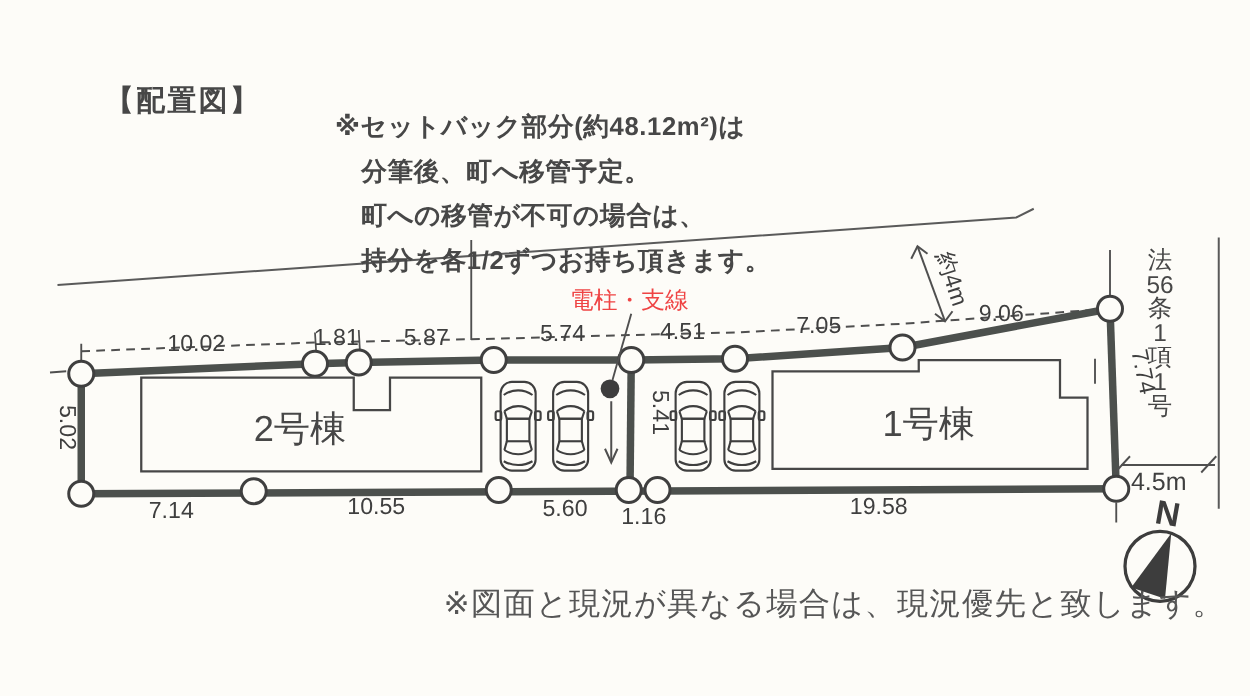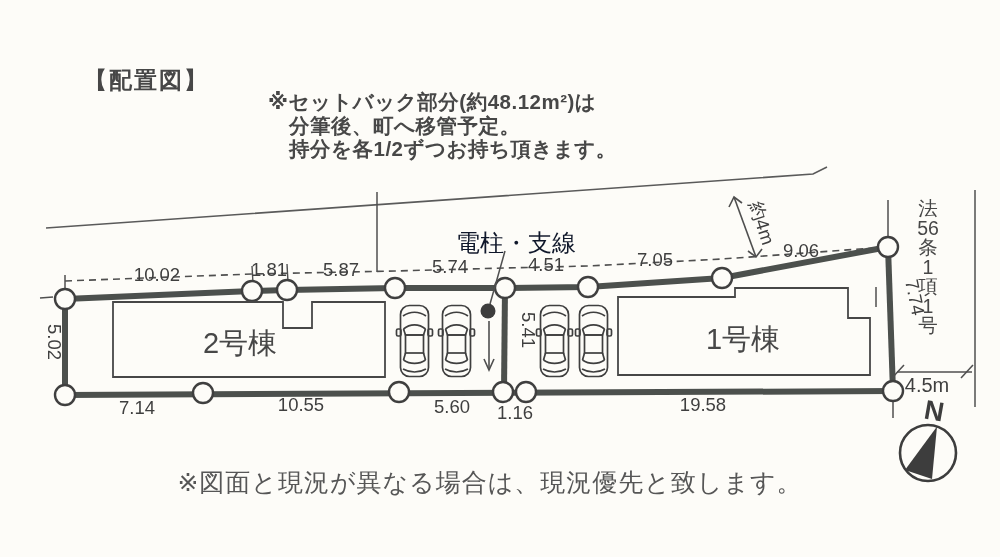--- a/index.html
+++ b/index.html
@@ -3,25 +3,25 @@
 <meta charset="utf-8">
 <style>
   html,body{margin:0;padding:0;background:#e9e9e9;}
   .canvas{
     position:relative;width:1000px;height:557px;background:#fdfcf8;
     font-family:"Liberation Sans","DejaVu Sans",sans-serif;color:#414141;overflow:hidden;
   }
   .abs{position:absolute;}
   .title{left:84px;top:52px;font-size:23px;font-weight:bold;letter-spacing:2px;color:#474747;margin-top:13px;}
   .annotation{left:268px;top:90px;font-size:20.5px;line-height:23.5px;color:#474747;letter-spacing:0.5px;font-weight:bold;}
-  .annotation .cont{padding-left:21px;}
+  .annotation .cont{padding-left:21px;margin-top:12px;}
   .road-top-label{left:193px;top:226px;font-size:20px;color:#474747;}
-  .utility-label{left:456px;top:227px;font-size:24px;color:#0f172a;}
+  .utility-label{left:456px;top:227px;font-size:19px;color:#ef4444;}
   .road-right-label{left:913px;top:199px;width:30px;display:flex;flex-direction:column;align-items:center;font-size:19.5px;line-height:19.5px;color:#474747;}
-  .note{left:0;top:466px;width:980px;text-align:center;font-size:25px;letter-spacing:1px;color:#565656;}
+  .note{left:0;top:466px;width:980px;text-align:right;font-size:25px;letter-spacing:1px;color:#565656;}
   svg{position:absolute;left:0;top:0;}
   svg text{font-family:"Liberation Sans","DejaVu Sans",sans-serif;fill:#3f3f3f;}
   .dim{font-size:18.5px;}
   .bldg-label{font-size:29px;fill:#474747;}
 </style>
 </head>
 <body>
 
 <div class="canvas">
 
@@ -128,20 +128,21 @@
       <polygon points="937,426.5 905,470 932,479" fill="#3d3d3d"></polygon>
       <text x="934" y="420" text-anchor="middle" transform="rotate(10 934 412)" style="font-size:27px;font-weight:bold;fill:#3d3d3d">N</text>
     </g>
   </svg>
 
   <div class="abs title">【配置図】</div>
 
   <div class="abs annotation">
     <div>※セットバック部分(約48.12m²)は</div>
     <div class="cont">分筆後、町へ移管予定。</div>
+    <div class="cont">町への移管が不可の場合は、</div>
     <div class="cont">持分を各1/2ずつお持ち頂きます。</div>
   </div>
 
   <div class="abs utility-label">電柱・支線</div>
 
   <div class="abs road-right-label">
     <span>法</span>
     <span>56</span>
     <span>条</span>
     <span>1</span>

